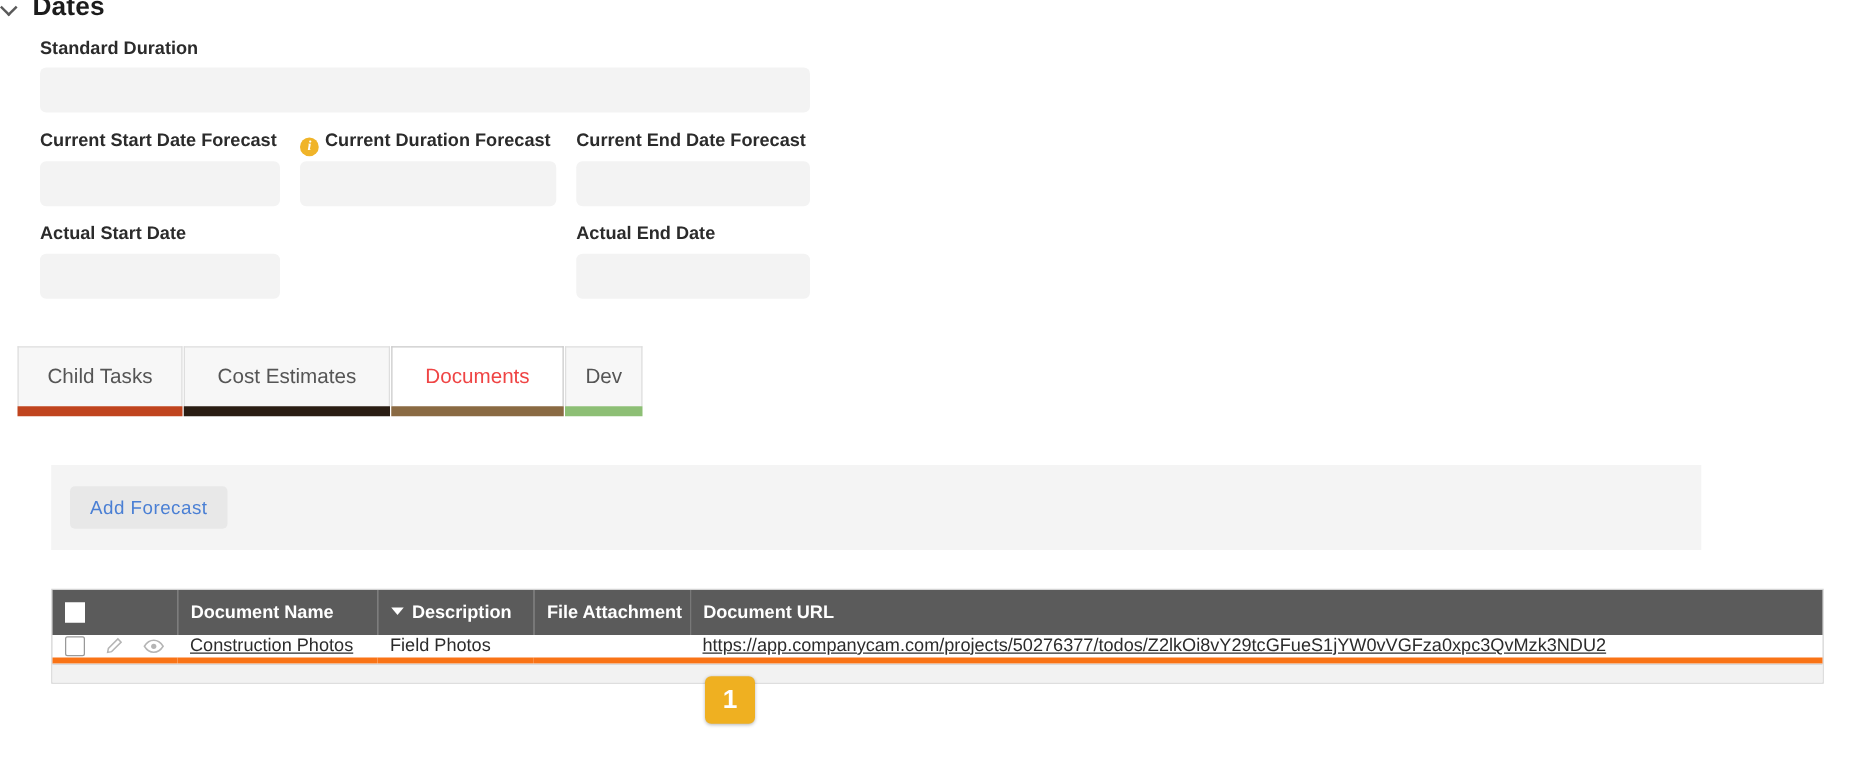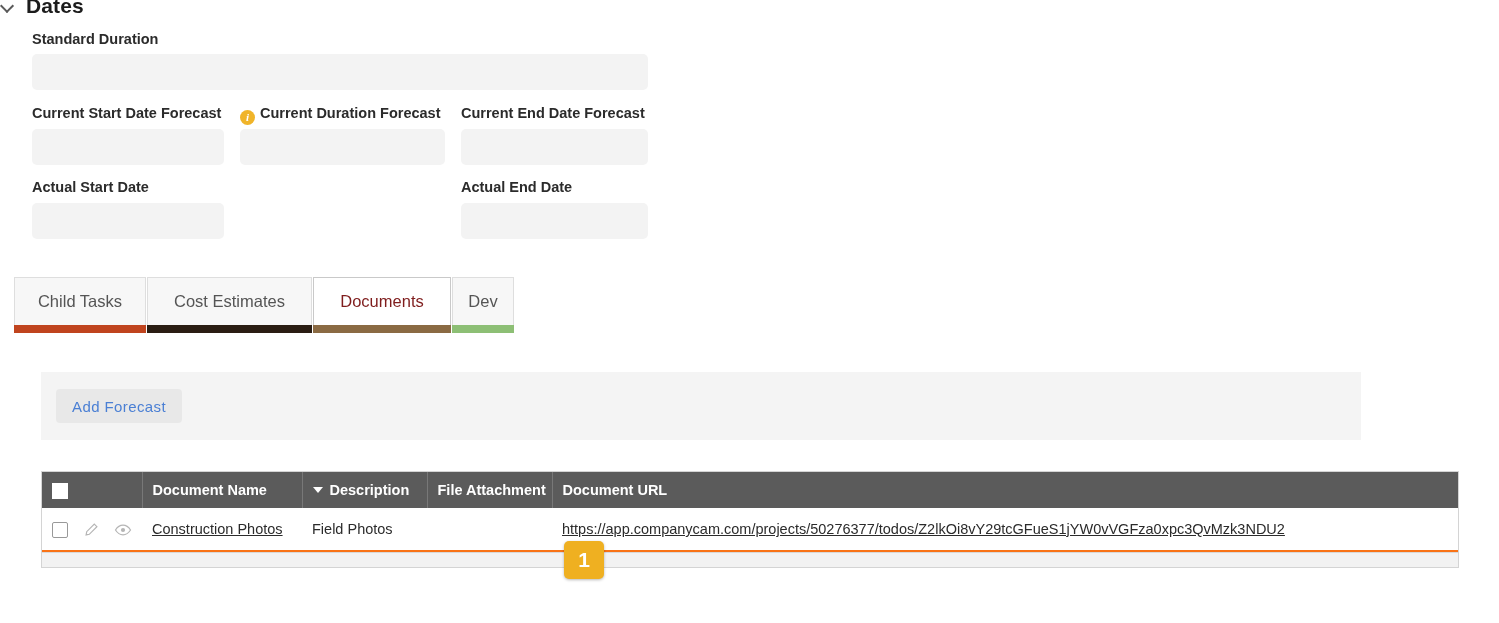--- a/index.html
+++ b/index.html
@@ -106,21 +106,21 @@
     justify-content: center;
     padding: 0 20px;
     font-size: 16.5px;
     color: #555555;
     position: relative;
     margin-right: 1px;
     cursor: pointer;
   }
   .tab.active {
     background: #ffffff;
-    color: #7f1d1d;
+    color: #ef4444;
     border-color: #c9c9c9;
   }
   .tab .tab-underline {
     position: absolute;
     left: -1px;
     right: -1px;
     bottom: -8px;
     height: 8px;
   }
 
@@ -237,26 +237,26 @@
     width: 0;
     height: 0;
     border-left: 5px solid transparent;
     border-right: 5px solid transparent;
     border-top: 6px solid #ffffff;
     margin-right: 7px;
     vertical-align: 2px;
   }
 
   table.doc-table tbody td {
-    height: 43px;
+    height: 20px;
     font-size: 14.5px;
     color: #2b2b2b;
     padding: 0 10px;
     box-sizing: border-box;
-    border-bottom: 2px solid #f97316;
+    border-bottom: 5px solid #f97316;
     vertical-align: middle;
     overflow: hidden;
     white-space: nowrap;
   }
   td.cell-actions { padding-left: 14px; }
   .row-checkbox {
     width: 14px;
     height: 14px;
     border: 1px solid #999999;
     background: #ffffff;

